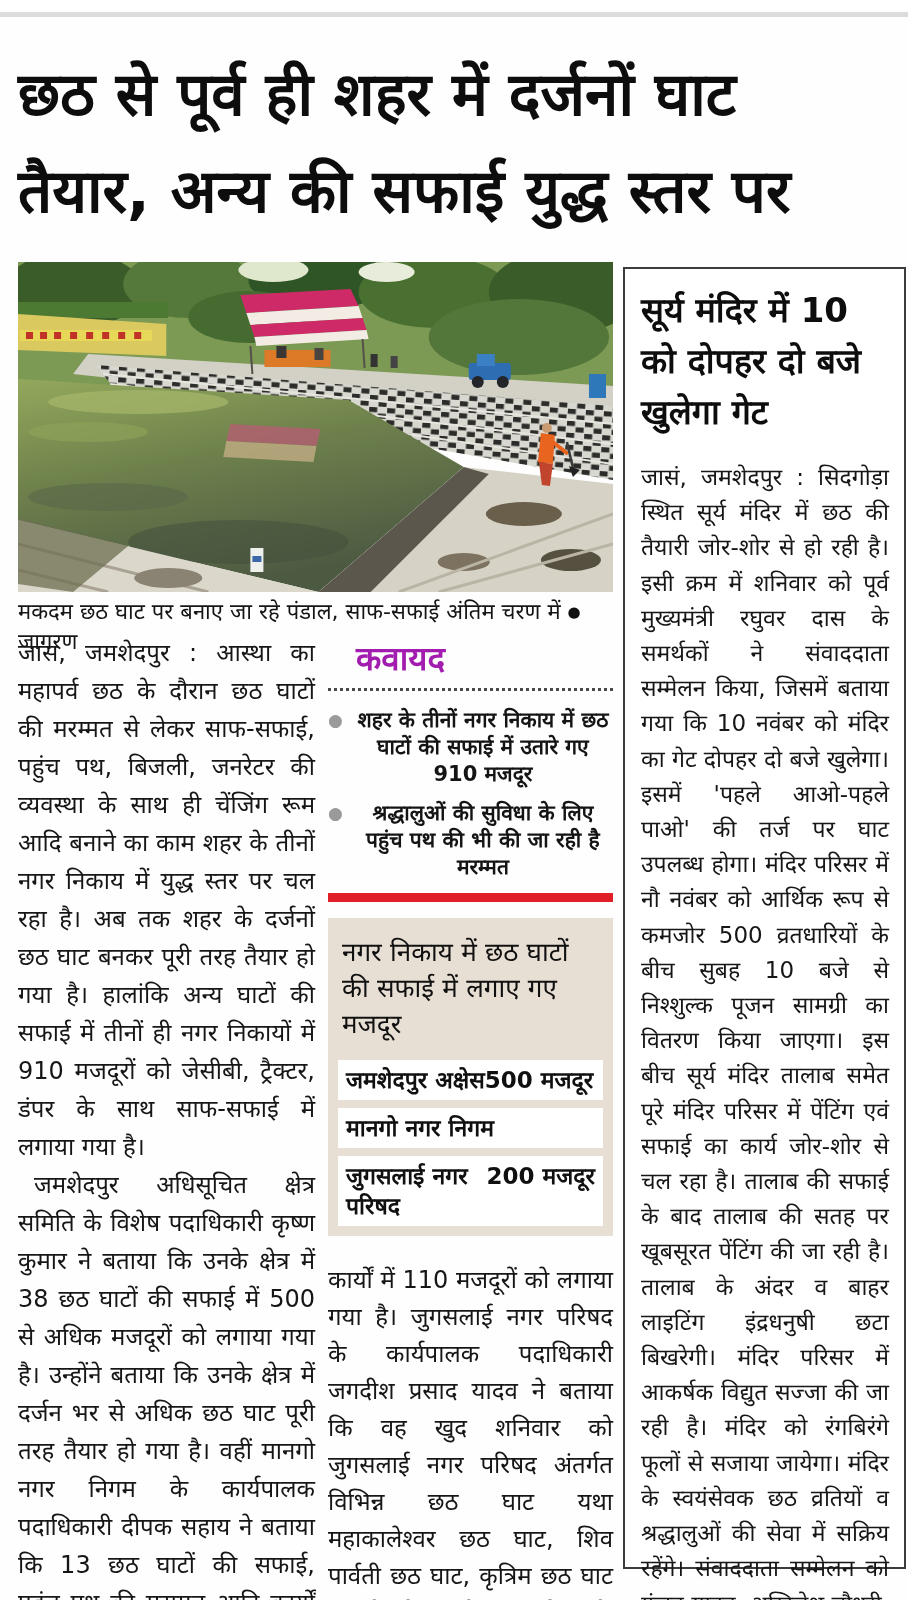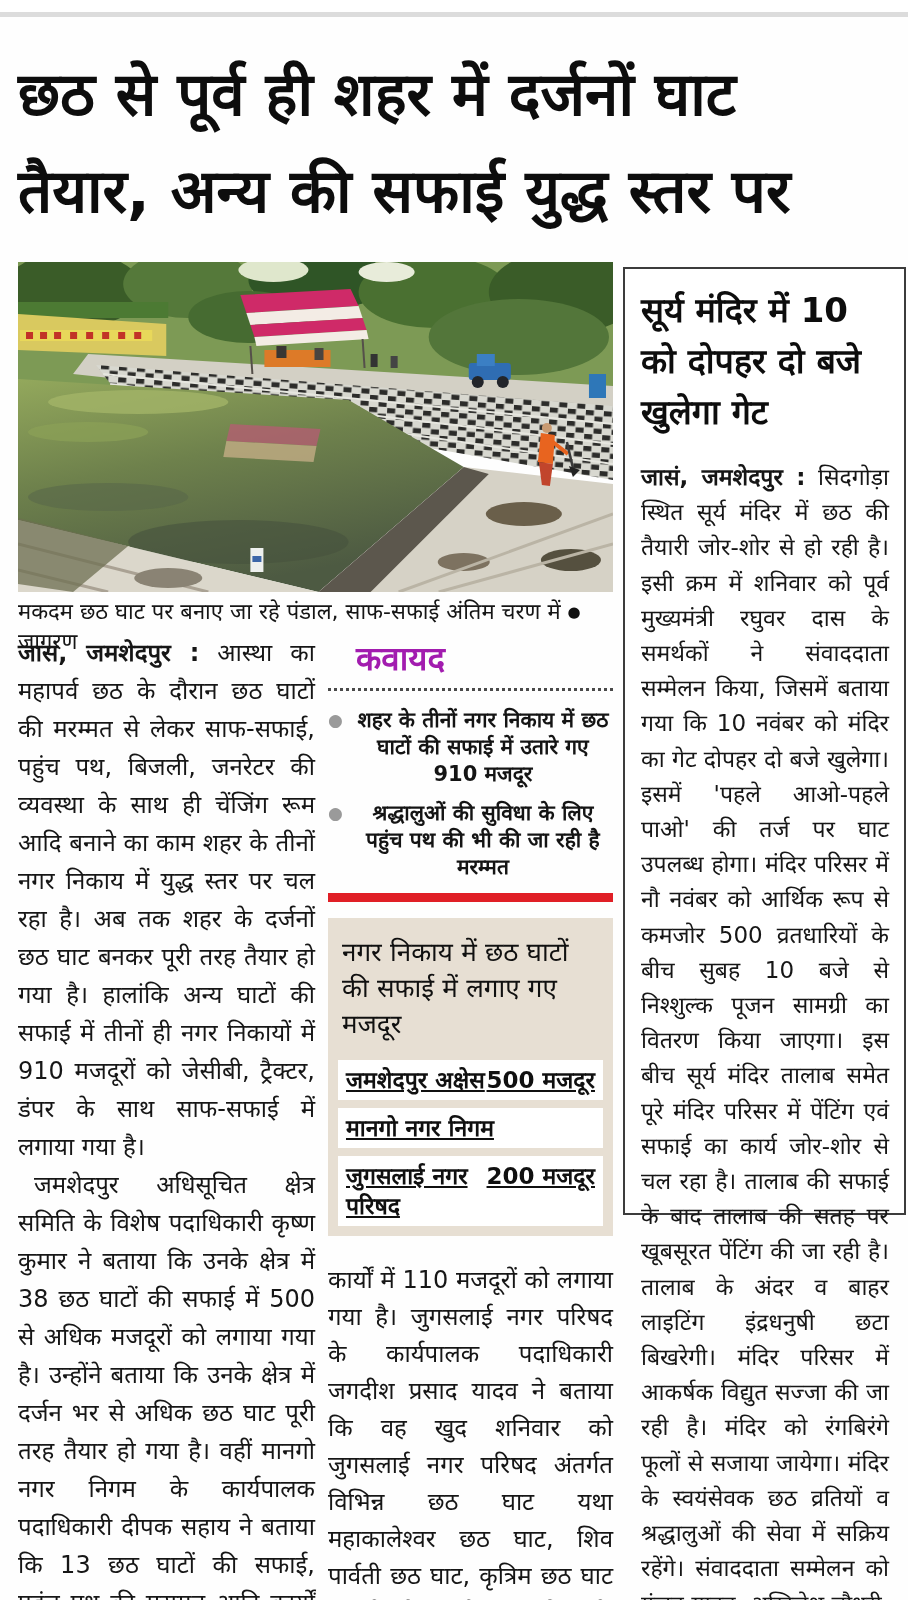--- a/index.html
+++ b/index.html
@@ -27,52 +27,52 @@
     font-size:22px; line-height:28px; font-weight:400; color:#151515;
   }
   .photo-caption .credit-dot { font-size:15px; position:relative; top:-2px; color:#111; }
 
   
   .col-left {
     position:absolute; top:622px; left:18px; width:297px;
     font-size:24px; line-height:38px; text-align:justify; color:#161616;
   }
   .col-left p.indent { text-indent:16px; }
-  b.dateline { font-weight:700; }
+  b.dateline { font-weight:400; }
 
   
   .col-mid { position:absolute; top:628px; left:328px; width:285px; }
 
   .kavayad { width:100%; }
   .kavayad-title {
     color:#a21caf; font-size:33px; font-weight:700; line-height:38px;
     padding-left:28px; margin-bottom:10px;
   }
   .kavayad-divider { border-bottom:3px dotted #4a4a4a; margin-bottom:16px; }
   .kavayad-item { display:flex; gap:10px; margin-bottom:12px; }
   .kavayad-dot { color:#9a9a9a; font-size:17px; line-height:27px; flex:0 0 auto; }
   .kavayad-text { font-weight:700; font-size:21px; line-height:27px; color:#141414; text-align:center; }
 
   .red-bar { height:9px; background:#e01f26; margin-top:12px; }
 
   .workers-table { background:#e7dfd3; margin-top:16px; padding:12px 10px 10px 10px; }
   .workers-title { font-weight:400; font-size:26px; line-height:36px; color:#101010; padding:4px 4px 10px 4px; }
   .workers-row {
-    display:flex; justify-content:space-between; background:#ffffff;
-    font-weight:700; font-size:23px; line-height:30px; padding:5px 8px; margin-top:8px; color:#101010;text-decoration:underline;
+    display:flex; background:#ffffff;
+    font-weight:700; font-size:23px; line-height:30px; padding:5px 8px; margin-top:8px; color:#101010;
   }
   .workers-row .w-val { white-space:nowrap; }
 
   .col-mid-body {
     margin-top:26px; font-size:24px; line-height:37px; text-align:justify; color:#161616;
   }
 
   
   .right-box {
-    position:absolute; top:255px; left:623px; width:283px; height:948px;
+    position:absolute; top:255px; left:623px; width:283px; height:1302px;
     border:2px solid #3c3c3c; background:#fff; padding:16px 15px 10px 16px;
   }
   .right-headline {
     font-size:34px; line-height:51px; font-weight:700; color:#0d0d0d; margin-bottom:22px;
   }
   .right-body { font-size:23px; line-height:35.2px; text-align:justify; color:#161616; }
 </style>
 </head>
 <body>
 

